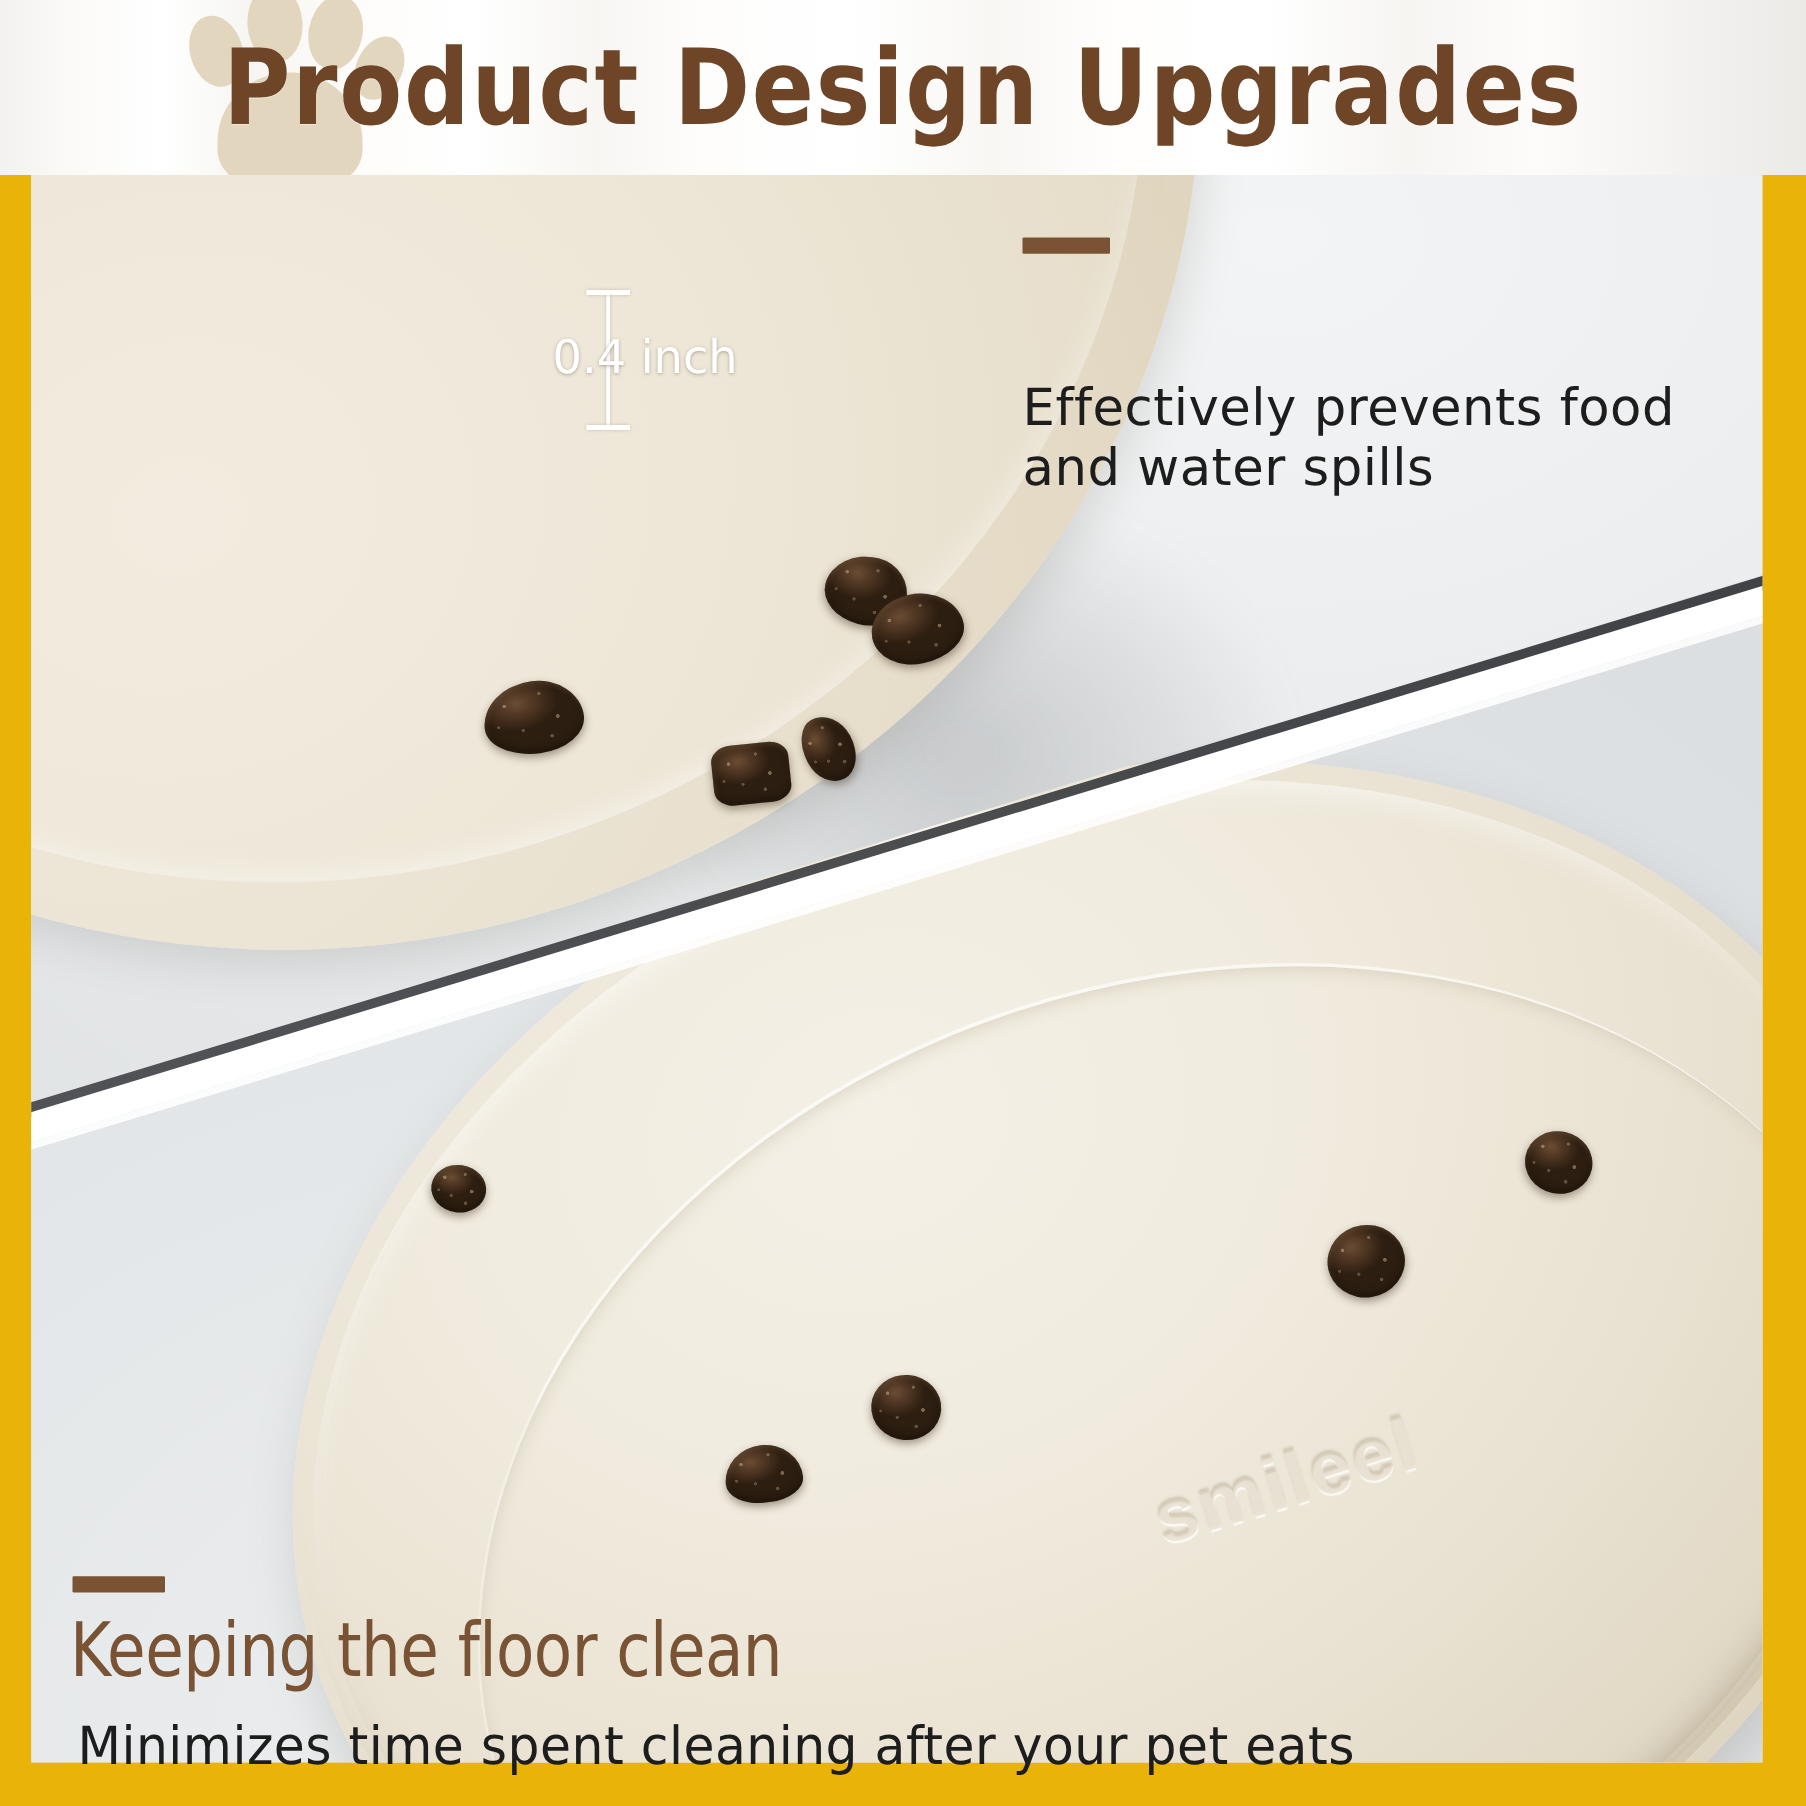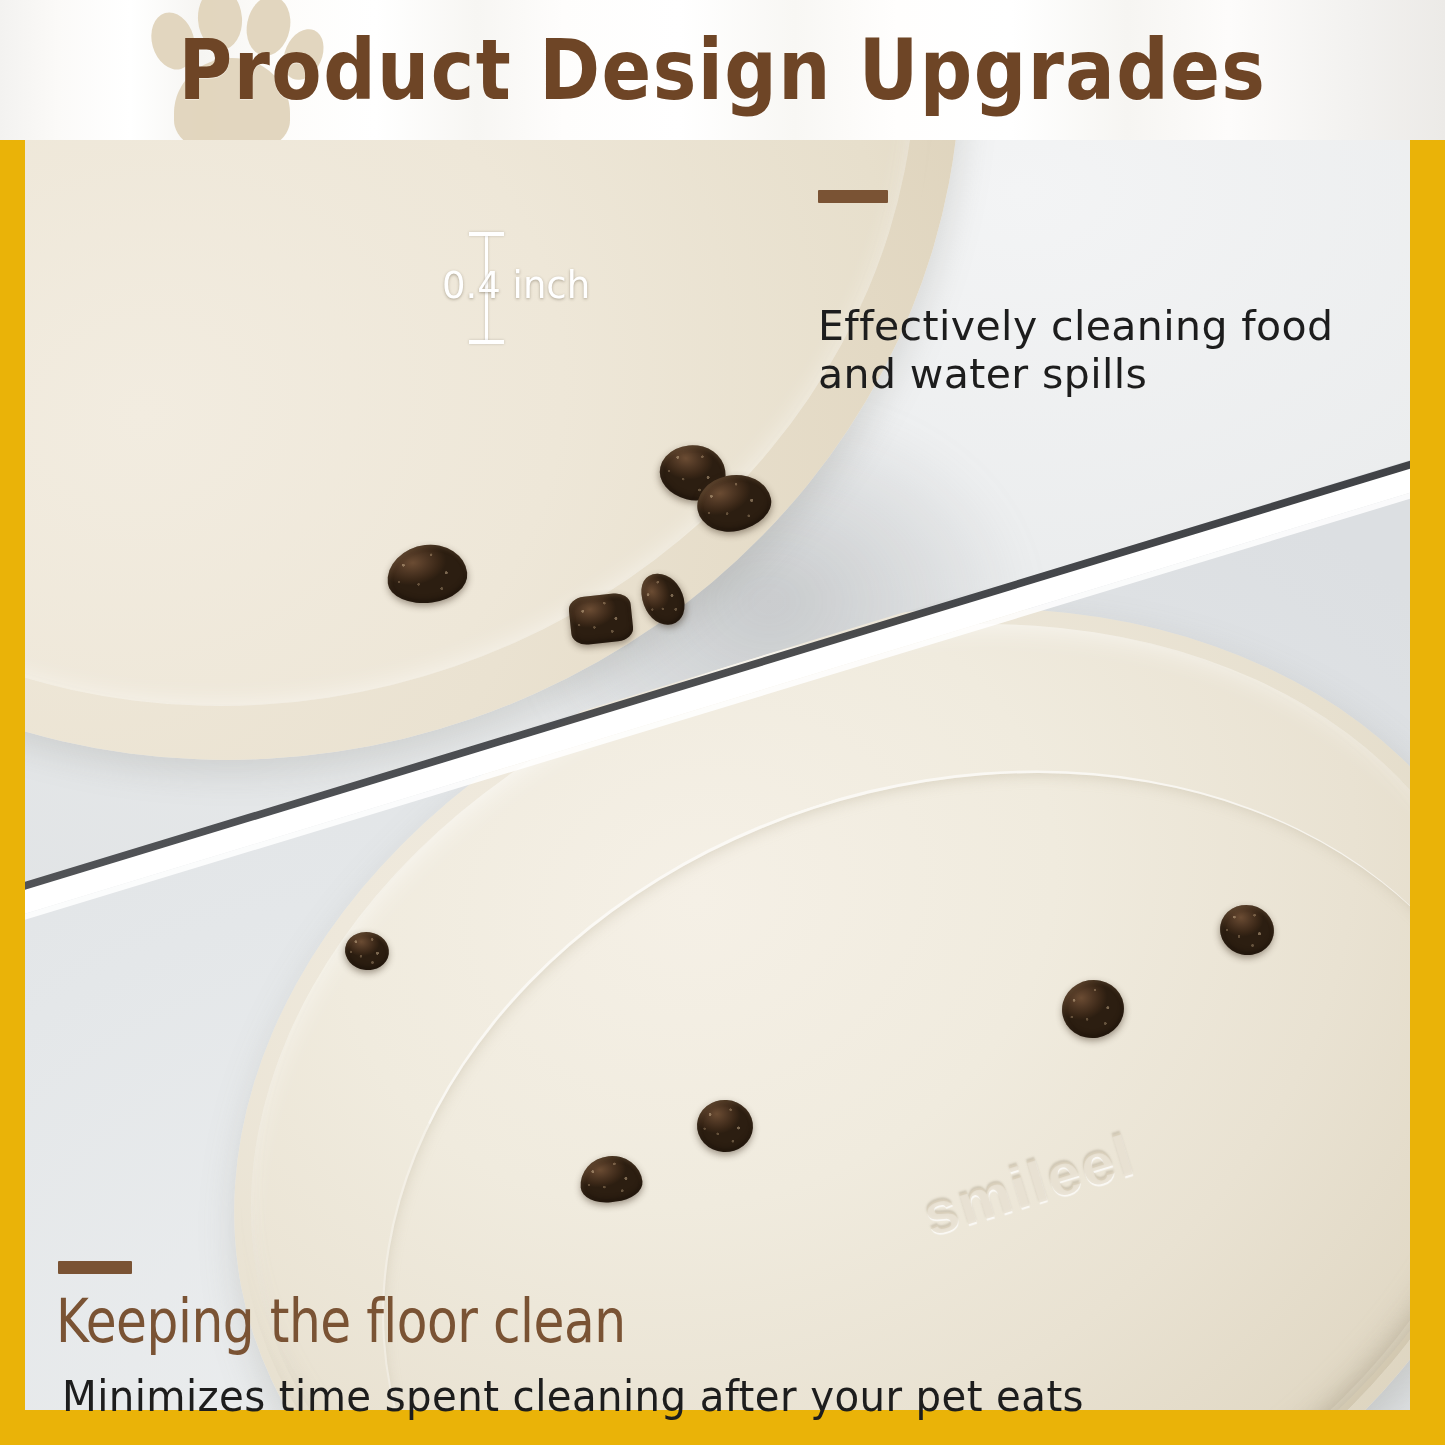--- a/index.html
+++ b/index.html
@@ -414,19 +414,19 @@
     <div id="dim">
       <div class="vline"></div>
       <div class="cap cap-top"></div>
       <div class="cap cap-bot"></div>
       <div class="label">0.4 inch</div>
     </div>
 
   </div>
 
   <div class="dash" id="f1-dash"></div>
-  <div class="feat-body" id="f1-body">Effectively cleaning food and water spills</div>
+  <div class="feat-body" id="f1-body">Effectively prevents food and water spills</div>
 
   <div class="dash" id="f2-dash"></div>
   <div class="feat-head" id="f2-head">Keeping the floor clean</div>
   <div class="feat-body" id="f2-body">Minimizes time spent cleaning after your pet eats</div>
 
 </div>
 
 </body></html>

